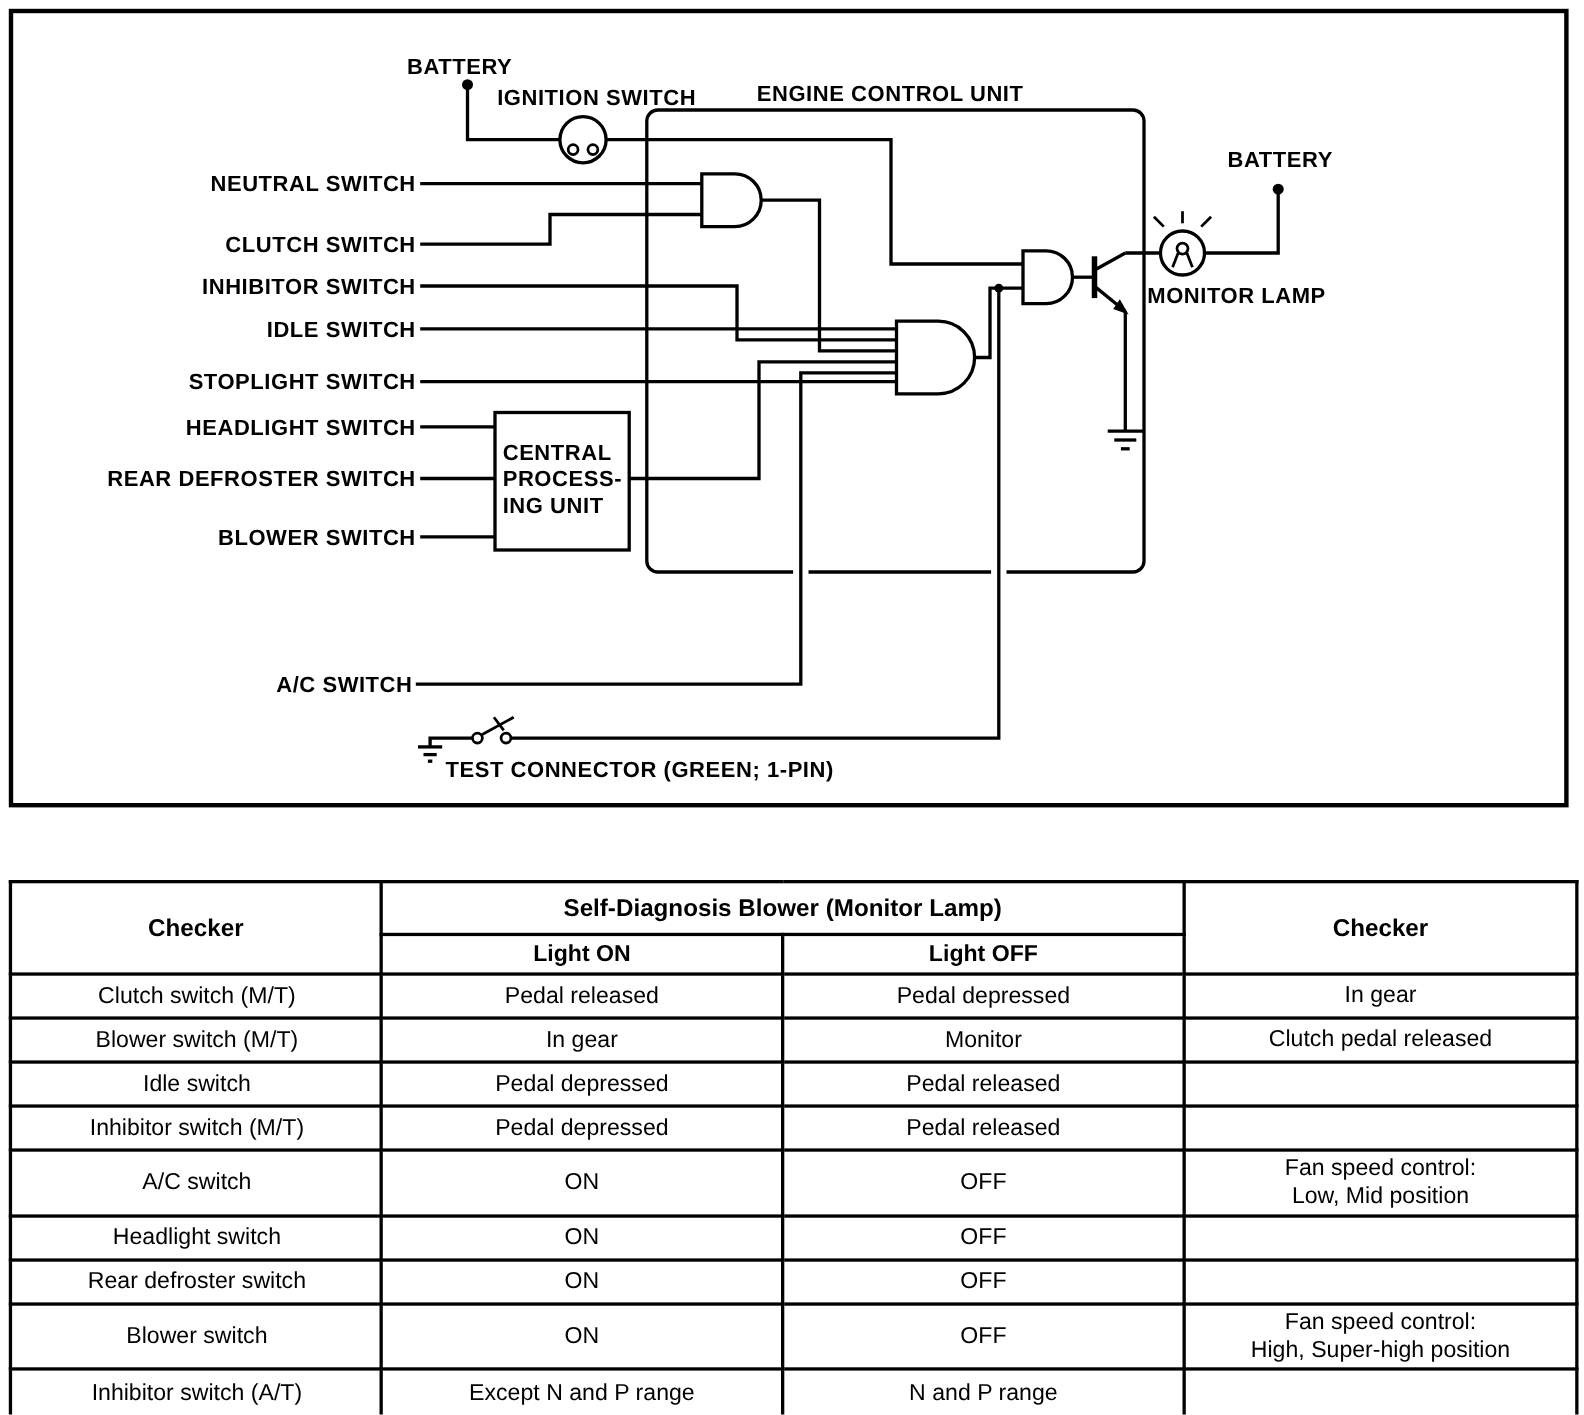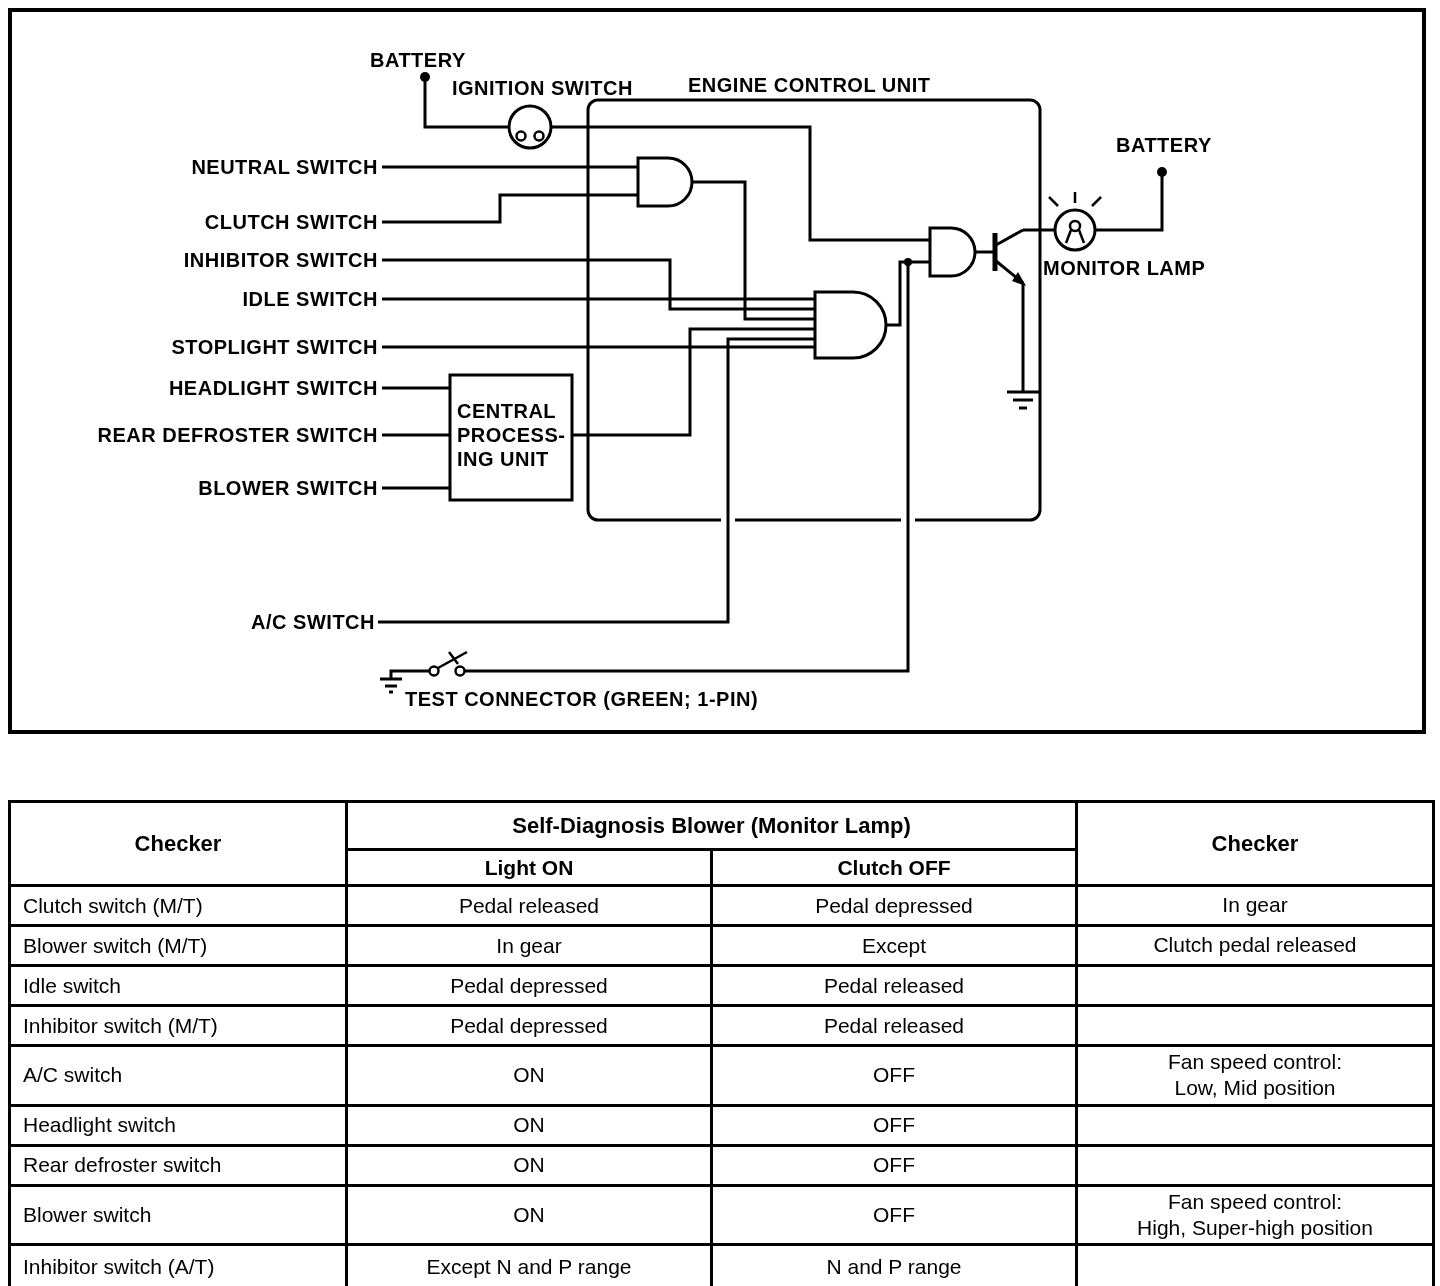--- a/index.html
+++ b/index.html
@@ -21,21 +21,21 @@
   .diag-table th, .diag-table td {
     border:3px solid #000; font-size:21px; padding:2px 10px;
     text-align:center; vertical-align:middle;
   }
   .diag-table th { font-weight:bold; }
   .diag-table thead tr.h1 th { height:48px; font-size:22px; }
   .diag-table thead tr.h2 th { height:36px; }
   .diag-table tbody td { height:40px; }
   .diag-table tbody tr.row-tall td { height:58px; }
   .diag-table tbody tr.row-last td { height:44px; }
-  .diag-table td.switch-col { text-align:left; padding-left:12px; }
+  .diag-table td.switch-col { text-align:center; padding-left:12px; }
   .diag-table td.remarks-col { white-space:pre-line; line-height:1.25; }
 </style>
 </head>
 <body>
 
 <div class="diagram-panel">
 <svg width="1440" height="770" viewBox="0 0 1440 770" xmlns="http://www.w3.org/2000/svg">
 
   <rect x="10" y="10" width="1414" height="722" fill="none" stroke="#000" stroke-width="4"></rect>
 
@@ -147,34 +147,34 @@
       <col style="width:357px">
   </colgroup>
   <thead>
     <tr class="h1">
       <th rowspan="2">Checker</th>
       <th colspan="2">Self-Diagnosis Blower (Monitor Lamp)</th>
       <th rowspan="2">Checker</th>
     </tr>
     <tr class="h2">
       <th>Light ON</th>
-      <th>Clutch OFF</th>
+      <th>Light OFF</th>
     </tr>
   </thead>
   <tbody>
     <tr>
       <td class="switch-col">Clutch switch (M/T)</td>
       <td>Pedal released</td>
       <td>Pedal depressed</td>
       <td class="remarks-col">In gear</td>
     </tr>
     <tr>
       <td class="switch-col">Blower switch (M/T)</td>
       <td>In gear</td>
-      <td>Except</td>
+      <td>Monitor</td>
       <td class="remarks-col">Clutch pedal released</td>
     </tr>
     <tr>
       <td class="switch-col">Idle switch</td>
       <td>Pedal depressed</td>
       <td>Pedal released</td>
       <td class="remarks-col"></td>
     </tr>
     <tr>
       <td class="switch-col">Inhibitor switch (M/T)</td>

